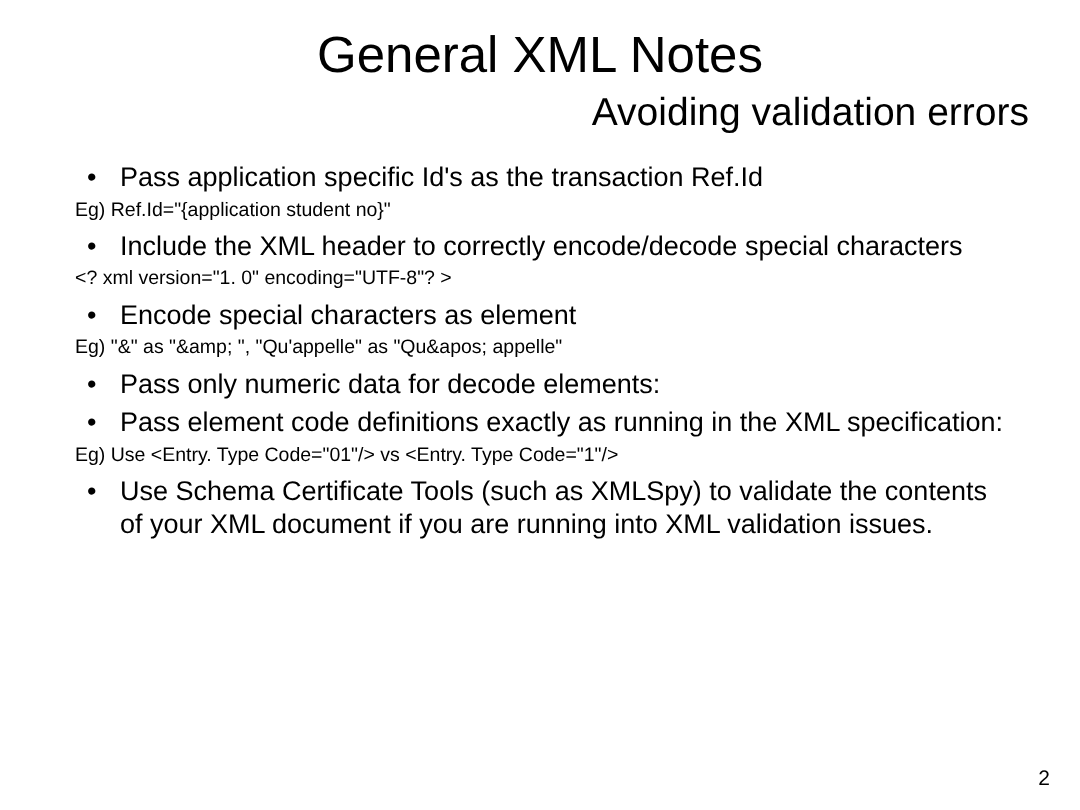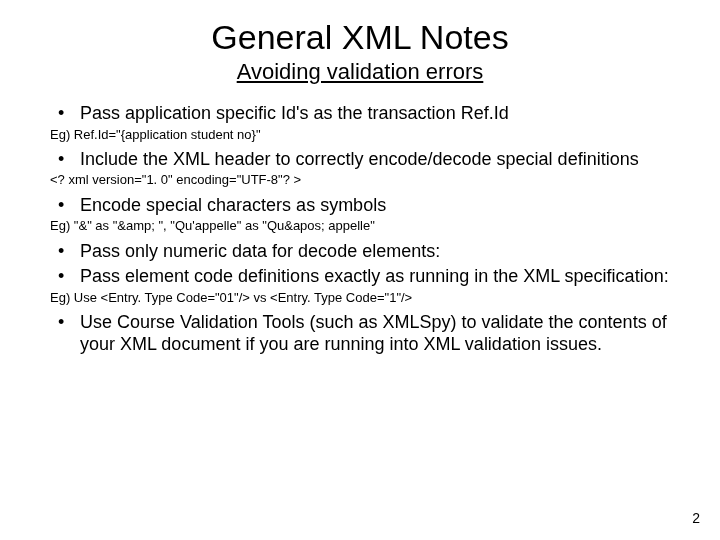--- a/index.html
+++ b/index.html
@@ -18,25 +18,24 @@
     padding: 18px 34px 0 34px;
     position: relative;
   }
   .title {
     font-size: 34px;
     text-align: center;
     margin: 0 0 2px 0;
     font-weight: 400;
   }
   .subtitle {
-    font-size: 22px;
-    text-align: center;
+    font-size: 26px;
+    text-align: right;
     margin: 0 0 18px 0;
     font-weight: 400;
-    text-decoration: underline;
   }
   ul.body {
     list-style: none;
     margin: 16px;
     padding: 0;
   }
   ul.body > li.bullet {
     font-size: 18px;
     line-height: 1.2;
     margin: 4px 0 2px 0;
@@ -66,24 +65,24 @@
 </head>
 <body>
 
 <div class="slide">
   <h1 class="title">General XML Notes</h1>
   <h2 class="subtitle">Avoiding validation errors</h2>
 
   <ul class="body">
     <li class="bullet">Pass application specific Id's as the transaction Ref.Id</li>
     <li class="note">Eg) Ref.Id="{application student no}"</li>
-    <li class="bullet">Include the XML header to correctly encode/decode special definitions</li>
+    <li class="bullet">Include the XML header to correctly encode/decode special characters</li>
     <li class="note">&lt;? xml version="1. 0" encoding="UTF-8"? &gt;</li>
-    <li class="bullet">Encode special characters as symbols</li>
+    <li class="bullet">Encode special characters as element</li>
     <li class="note">Eg)  "&amp;" as "&amp;amp; ", "Qu'appelle" as "Qu&amp;apos; appelle"</li>
     <li class="bullet">Pass only numeric data for decode elements:</li>
     <li class="bullet">Pass element code definitions exactly as running in the XML specification:</li>
     <li class="note">Eg) Use &lt;Entry. Type Code="01"/&gt; vs &lt;Entry. Type Code="1"/&gt;</li>
-    <li class="bullet">Use Course Validation Tools (such as XMLSpy) to validate the contents of your XML document if you are running into XML validation issues.</li>
+    <li class="bullet">Use Schema Certificate Tools (such as XMLSpy) to validate the contents of your XML document if you are running into XML validation issues.</li>
   </ul>
 
   <div class="pagenum">2</div>
 </div>
 
 </body></html>

